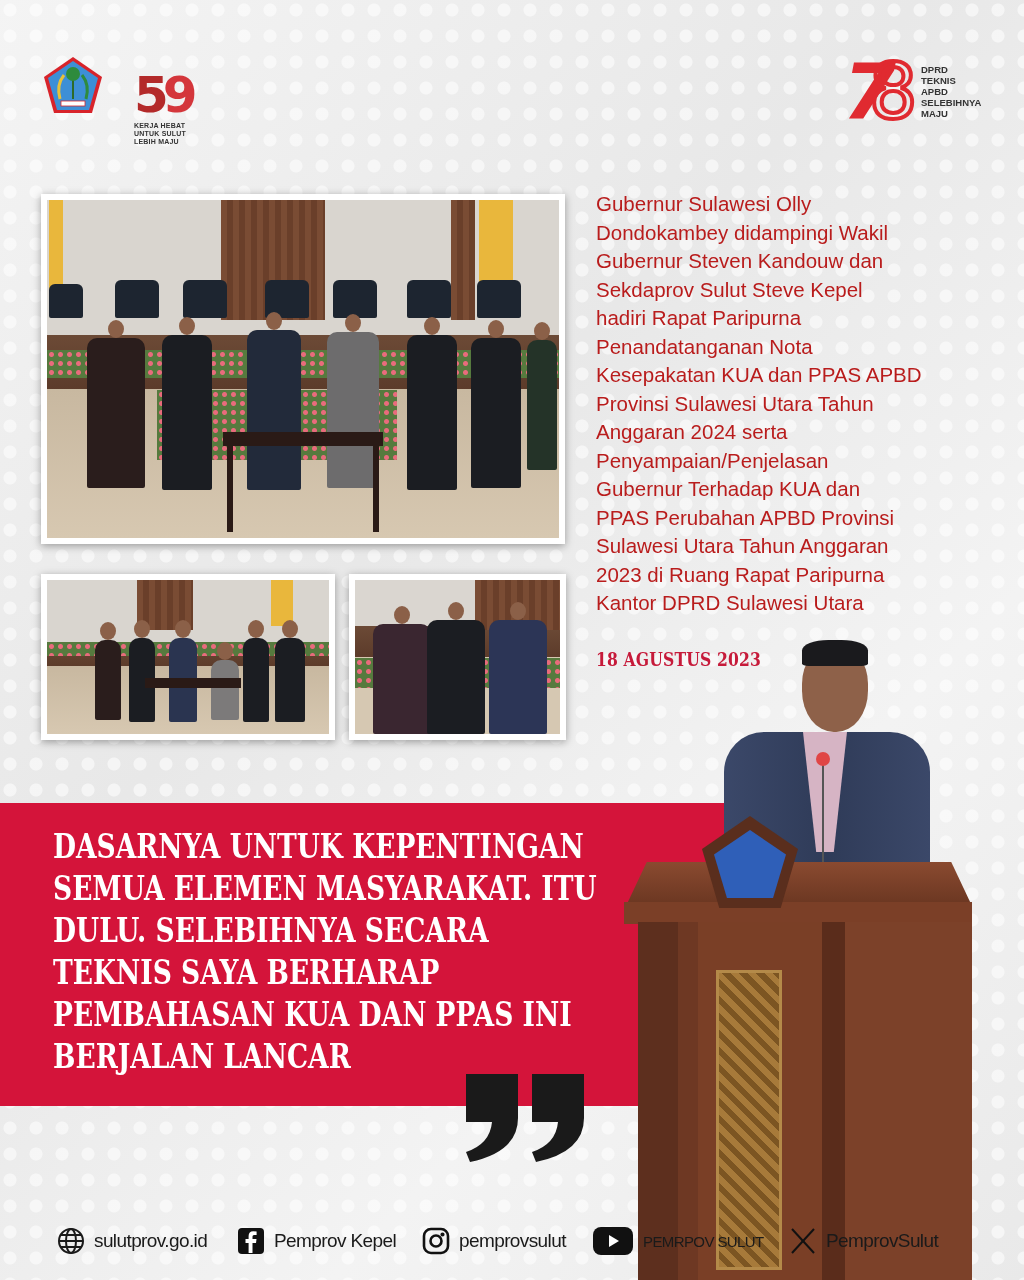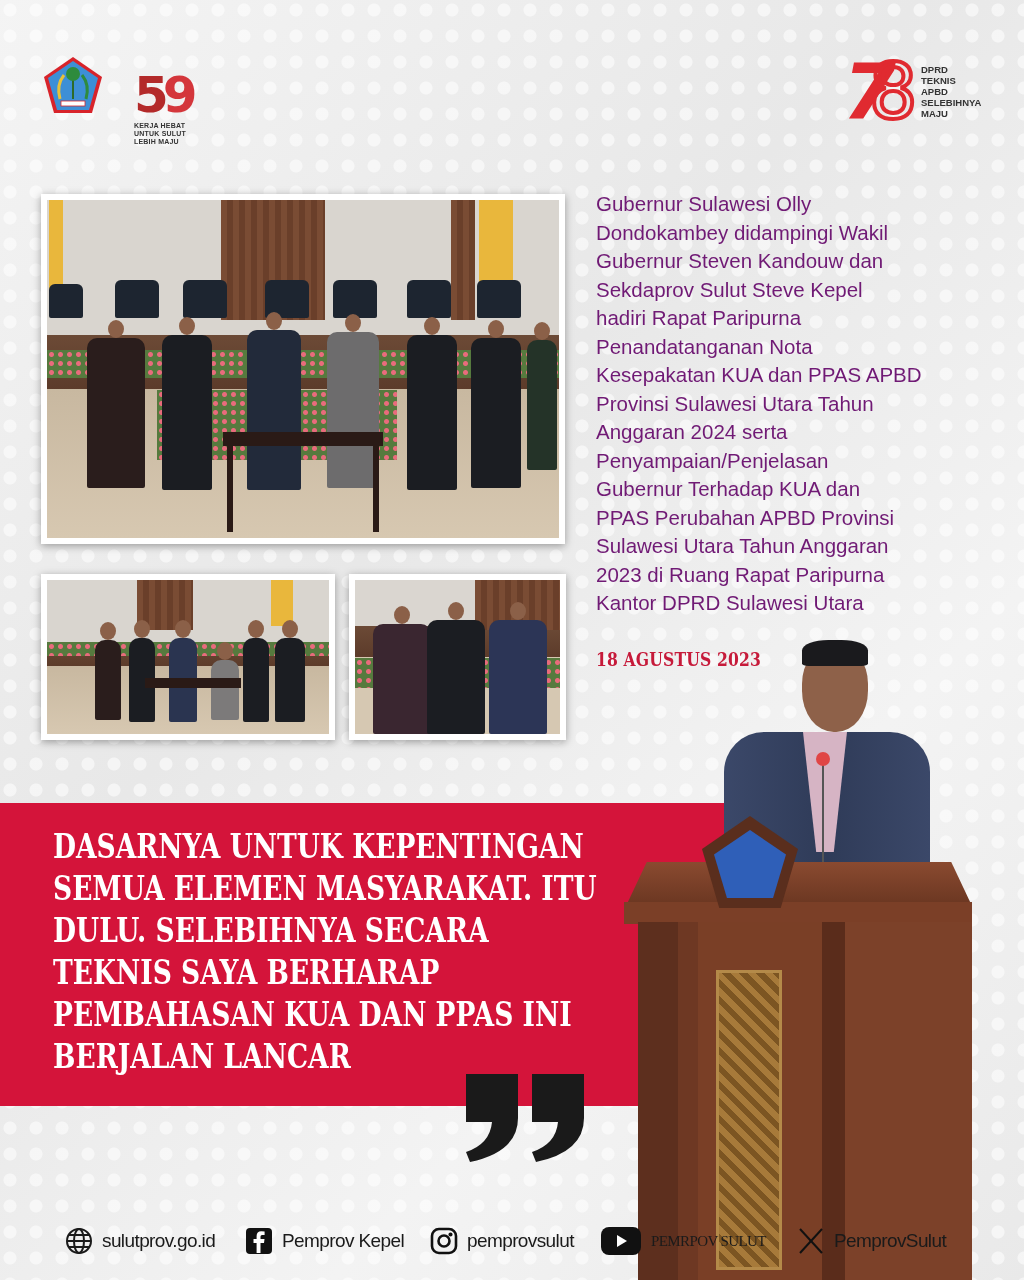--- a/index.html
+++ b/index.html
@@ -38,21 +38,21 @@
   .scene { position: absolute; inset: 0; background: linear-gradient(#d9d5cf 0%, #d9d5cf 40%, #6c4a36 40%, #5c3b2a 56%, #c8b8a0 56%, #d7c8b1 100%); }
   .wood-panel { position: absolute; top: 0; background: repeating-linear-gradient(90deg, #7a4c34 0 6px, #6a3f2a 6px 12px); }
   .banner { position: absolute; top: 0; background: #e9b73c; }
   .chair { position: absolute; background: #1d2530; border-radius: 6px 6px 2px 2px; }
   .flowers { position: absolute; background: radial-gradient(circle, #e96b7c 2px, transparent 3px) 0 0/9px 9px, #567a3e; }
   .person { position: absolute; background: #1b1d22; border-radius: 10px 10px 2px 2px; }
   .person::before { content: ""; position: absolute; left: 50%; top: -18px; width: 16px; height: 18px; margin-left: -8px; background: #8b6048; border-radius: 50%; }
   .table { position: absolute; background: #2a1a16; }
 
   
-  .desc { left: 596px; top: 190px; width: 400px; font-size: 20.5px; line-height: 28.5px; color: #701a75; white-space: pre-line; }
+  .desc { left: 596px; top: 190px; width: 400px; font-size: 20.5px; line-height: 28.5px; color: #b91c1c; white-space: pre-line; }
   .date { left: 596px; top: 648px; font-family: "DejaVu Serif", serif; font-weight: bold; font-size: 19px; color: #c61a3a; letter-spacing: 0.2px; transform: scaleX(0.82); transform-origin: left; }
 
   
   .band { left: 0; top: 803px; width: 730px; height: 303px; background: #d4143a; }
   .quote { left: 53px; top: 825px; width: 560px; font-family: "DejaVu Serif", serif; font-weight: bold; font-size: 34px; line-height: 42px; color: #fff; text-transform: uppercase; transform: scaleX(0.78); transform-origin: left top; width: 720px; }
   .quote-mark { left: 462px; top: 1070px; width: 130px; height: 100px; }
 
   
   .speaker { left: 620px; top: 640px; width: 404px; height: 640px; }
   .spk-head { position: absolute; left: 182px; top: 6px; width: 66px; height: 86px; background: #8e6149; border-radius: 44% 44% 48% 48%; }
@@ -62,27 +62,27 @@
   .mic { position: absolute; left: 196px; top: 112px; width: 14px; height: 14px; background: #e04545; border-radius: 50%; }
   .mic-stem { position: absolute; left: 202px; top: 124px; width: 2px; height: 110px; background: #555; }
   .podium-top { position: absolute; left: 6px; top: 222px; width: 346px; height: 44px; background: linear-gradient(#8a4a30, #6a3621); clip-path: polygon(6% 0, 94% 0, 100% 100%, 0 100%); }
   .podium-ledge { position: absolute; left: 4px; top: 262px; width: 348px; height: 22px; background: #7b3f27; }
   .podium-body { position: absolute; left: 18px; top: 282px; width: 334px; height: 360px; background: linear-gradient(90deg, #5d2f1e 0 12%, #6e3823 12% 18%, #7a3f26 18% 55%, #5a2c1b 55% 62%, #7c4129 62% 100%); }
   .podium-carve { position: absolute; left: 96px; top: 330px; width: 66px; height: 300px; background: repeating-linear-gradient(45deg, #a77a3a 0 6px, #7c5522 6px 12px); border: 3px solid #b48a49; }
   .podium-emblem { position: absolute; left: 82px; top: 176px; width: 96px; height: 92px; background: #5a2e1d; clip-path: polygon(50% 0, 100% 36%, 82% 100%, 18% 100%, 0 36%); }
   .podium-emblem-in { position: absolute; left: 94px; top: 190px; width: 72px; height: 68px; background: #2f5fb8; clip-path: polygon(50% 0, 100% 36%, 82% 100%, 18% 100%, 0 36%); }
 
   
-  .footer { left: 64px; top: 1224px; width: 900px; height: 34px; }
+  .footer { left: 56px; top: 1224px; width: 900px; height: 34px; }
   .social { position: absolute; top: 0; height: 34px; display: flex; align-items: center; gap: 8px; font-size: 19px; color: #1a1a1a; letter-spacing: -0.6px; }
   .social .ico { width: 30px; height: 30px; display: flex; align-items: center; justify-content: center; }
   .s-web { left: 0; }
   .s-fb { left: 180px; }
   .s-ig { left: 365px; }
-  .s-yt { left: 535px; font-family: Liberation Serif, serif; }
+  .s-yt { left: 535px; }
   .s-x { left: 732px; }
 </style>
 </head>
 <body>
 
 <div class="bg"></div>
 
 <div class="abs logo-prov">
   <svg width="62" height="60" viewBox="0 0 62 60">
     <polygon points="31,2 60,22 50,58 12,58 2,22" fill="#d8232a"></polygon>

